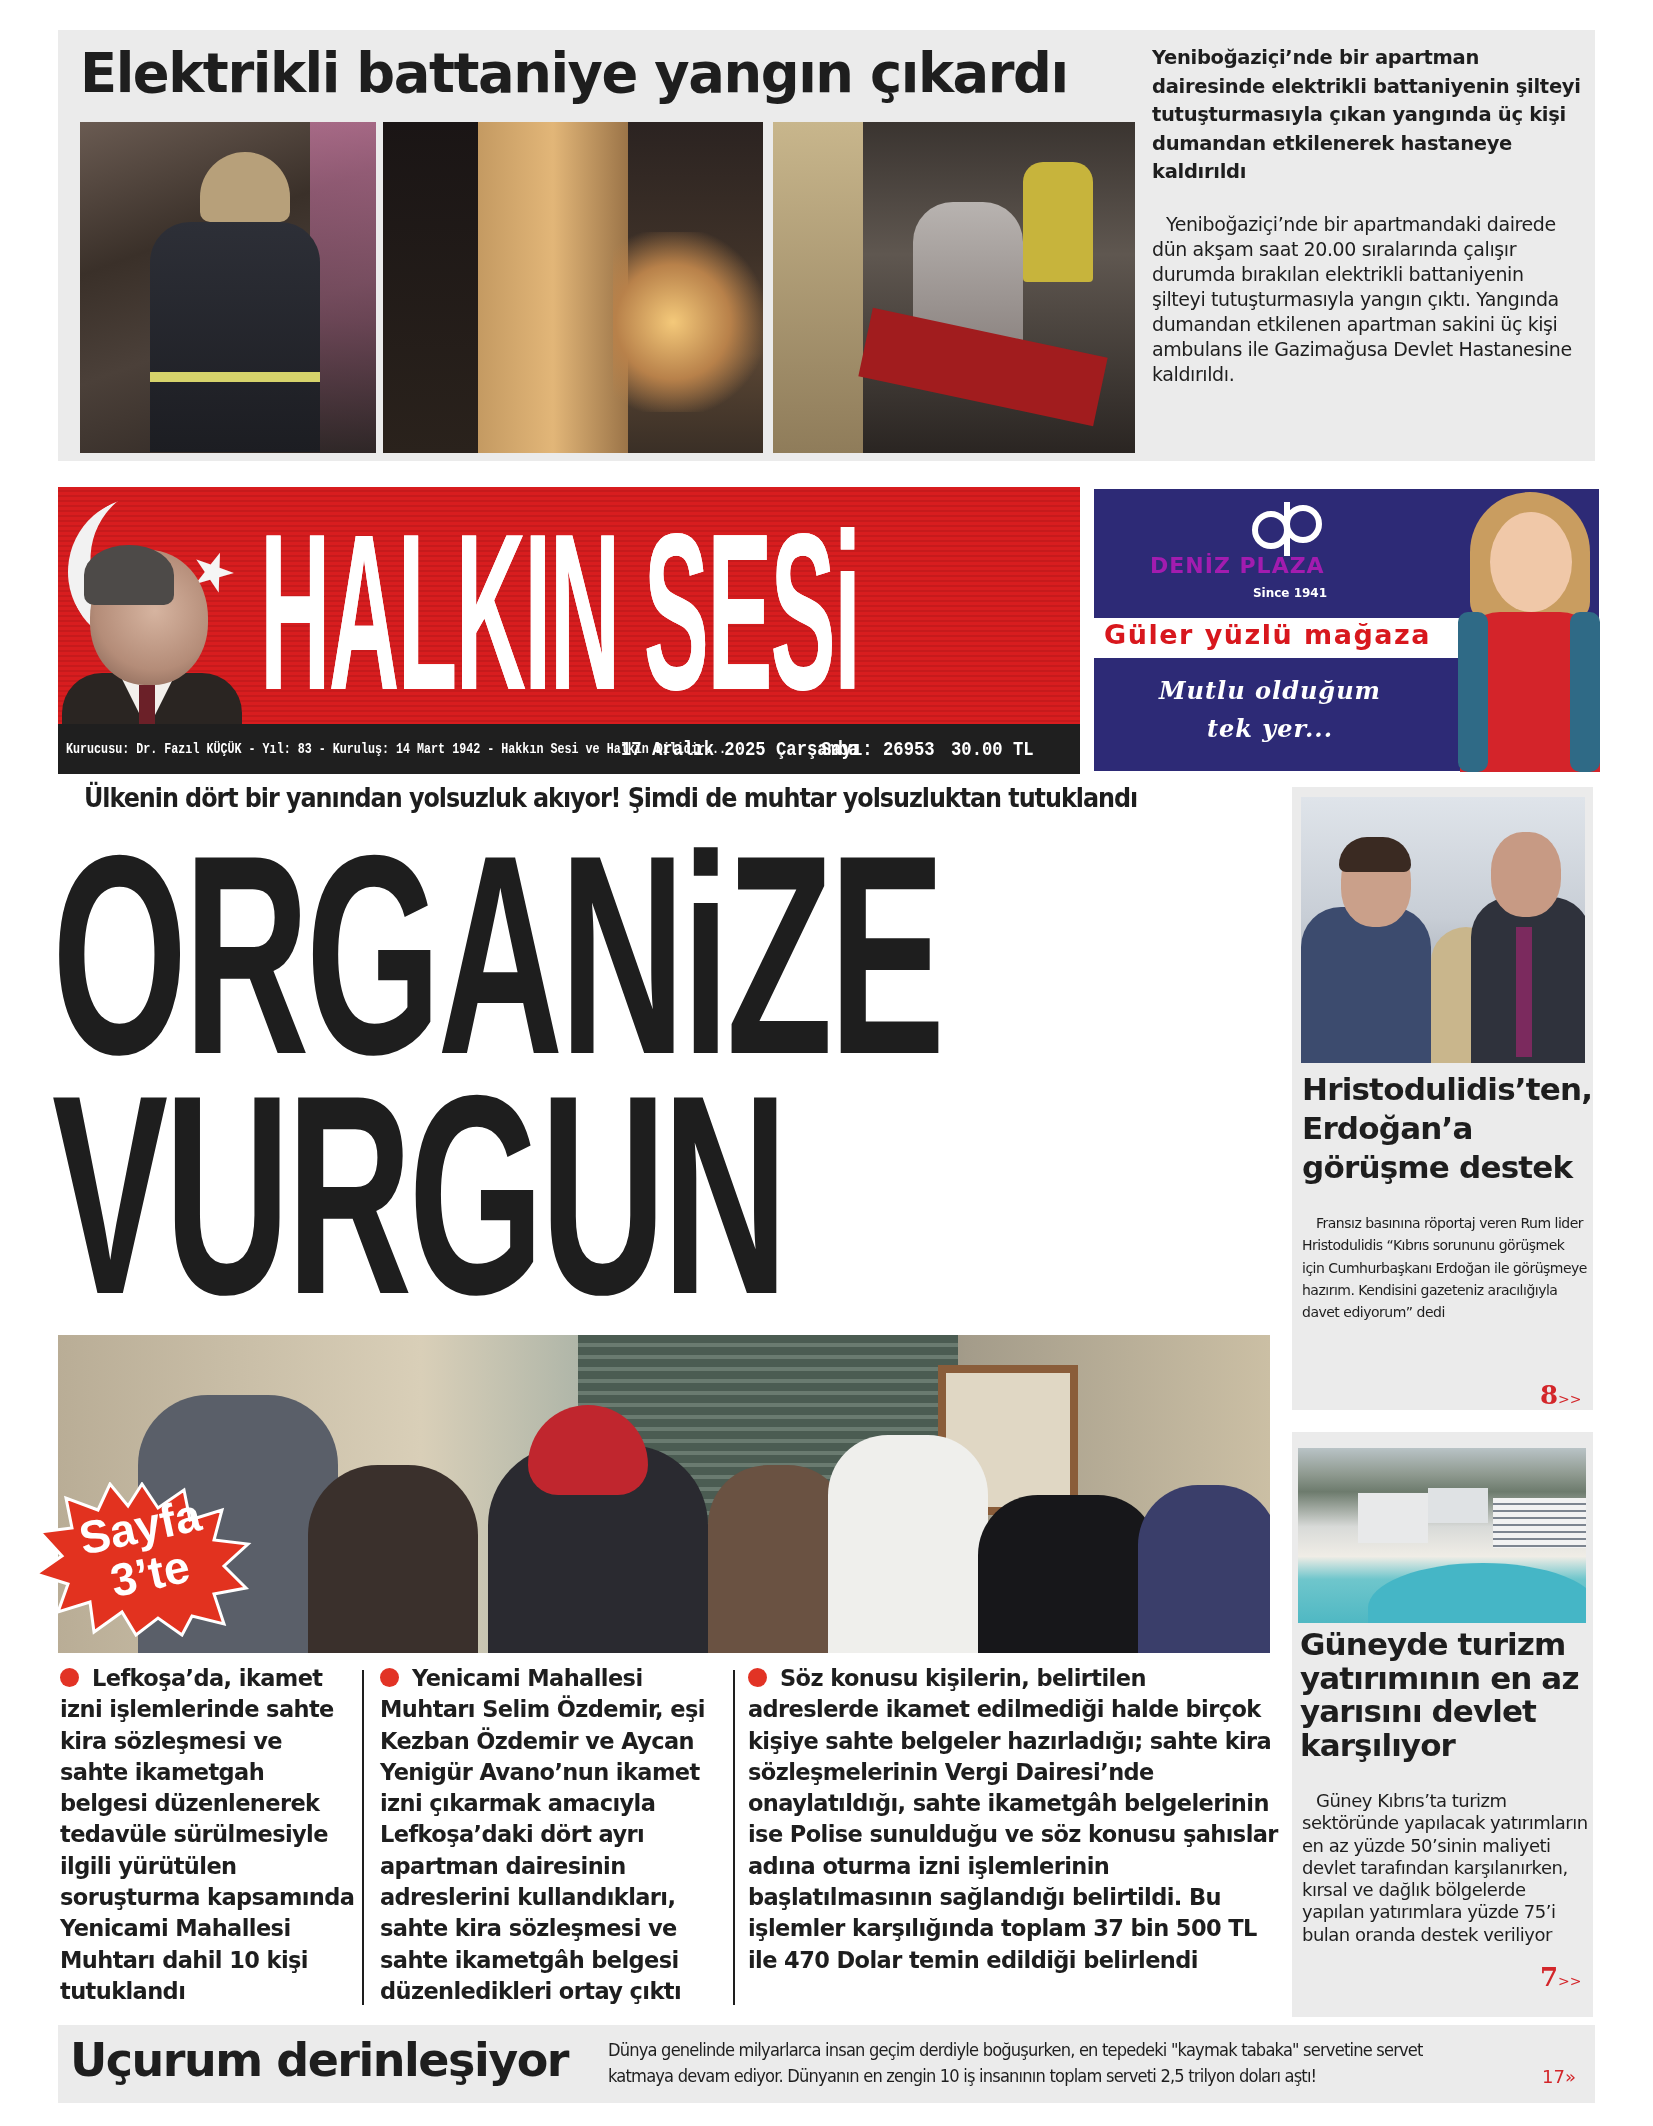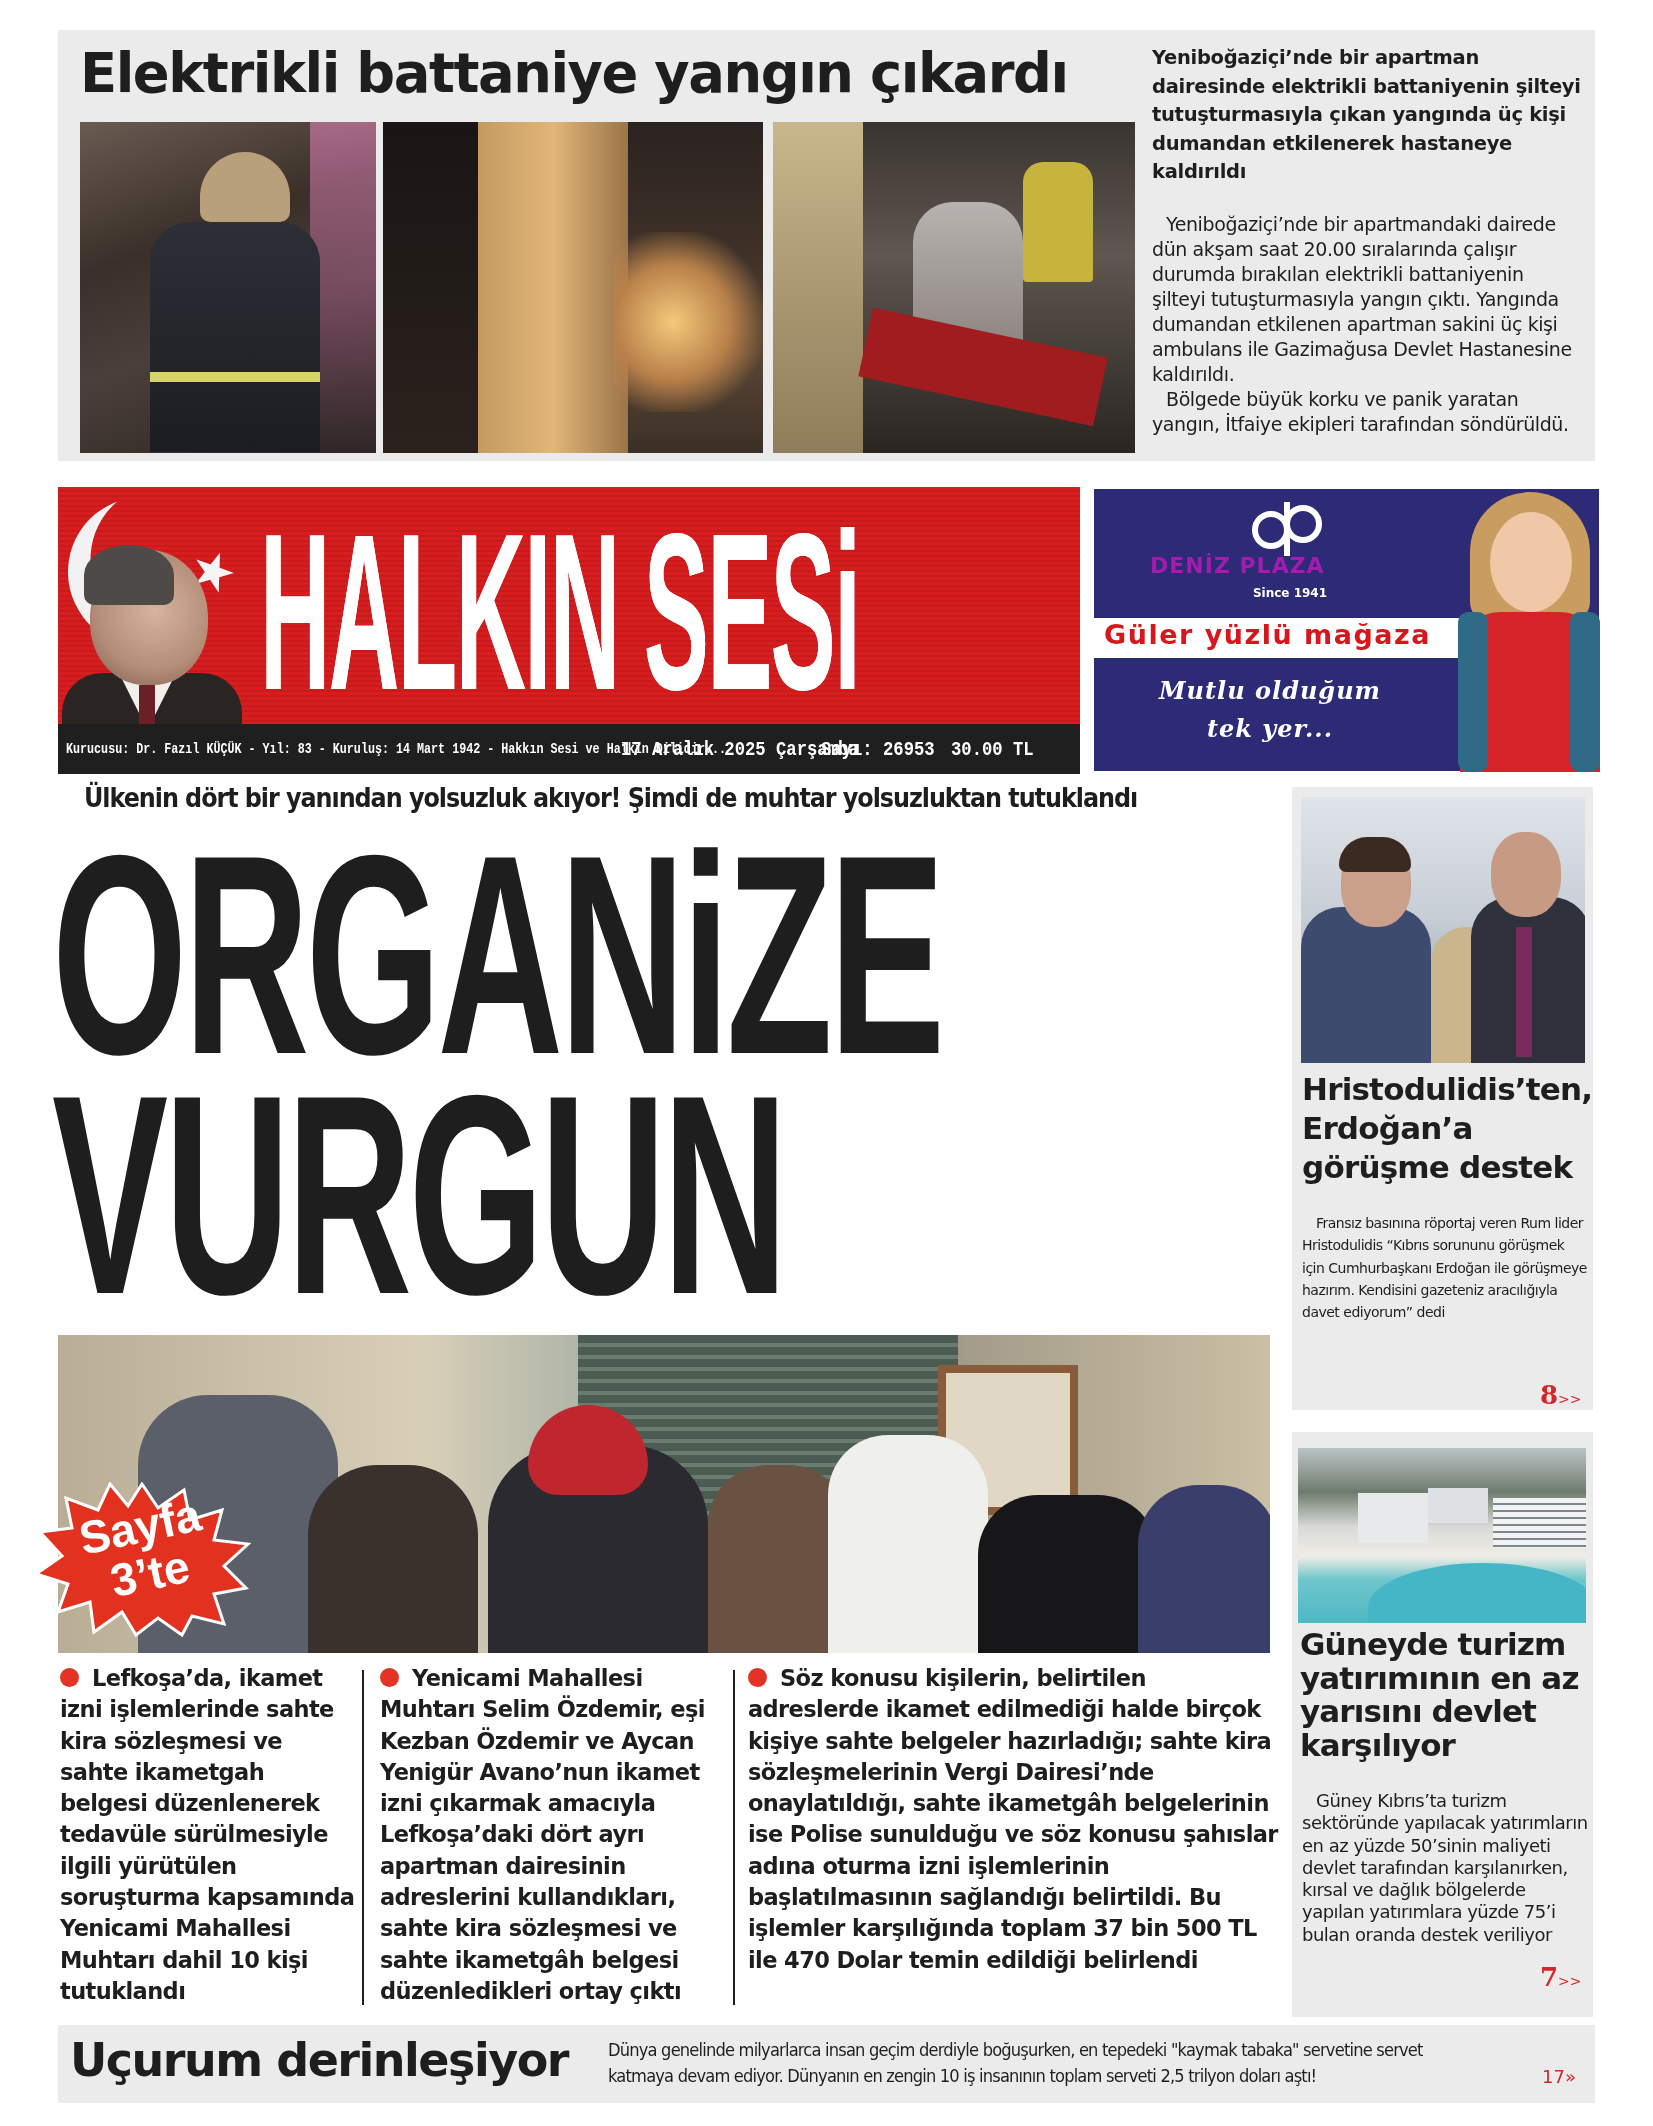--- a/index.html
+++ b/index.html
@@ -149,21 +149,20 @@
 <div class="abs photo" id="photo-stretcher">
   <div class="left"></div>
     <div class="medic"></div>
     <div class="vest"></div>
     <div class="blanket"></div>
 </div>
 
 <div class="abs" id="top-deck">Yeniboğaziçi’nde bir apartman dairesinde elektrikli battaniyenin şilteyi tutuşturmasıyla çıkan yangında üç kişi dumandan etkilenerek hastaneye kaldırıldı</div>
 <div class="abs" id="top-body">
   <p>Yeniboğaziçi’nde bir apartmandaki dairede dün akşam saat 20.00 sıralarında çalışır durumda bırakılan elektrikli battaniyenin şilteyi tutuşturmasıyla yangın çıktı. Yangında dumandan etkilenen apartman sakini üç kişi ambulans ile Gazimağusa Devlet Hastanesine kaldırıldı.</p>
-  <p>Bölgede büyük korku ve panik yaratan yangın, İtfaiye ekipleri tarafından söndürüldü.</p>
 </div>
 
 <div class="abs" id="masthead"></div>
 <div class="abs" id="masthead-red"></div>
 <div class="abs" id="flag-crescent"></div>
 <div class="abs" id="flag-star">★</div>
 <div class="abs" id="founder-portrait">
   <div class="suit"></div>
     <div class="shirt"></div>
     <div class="tie"></div>

